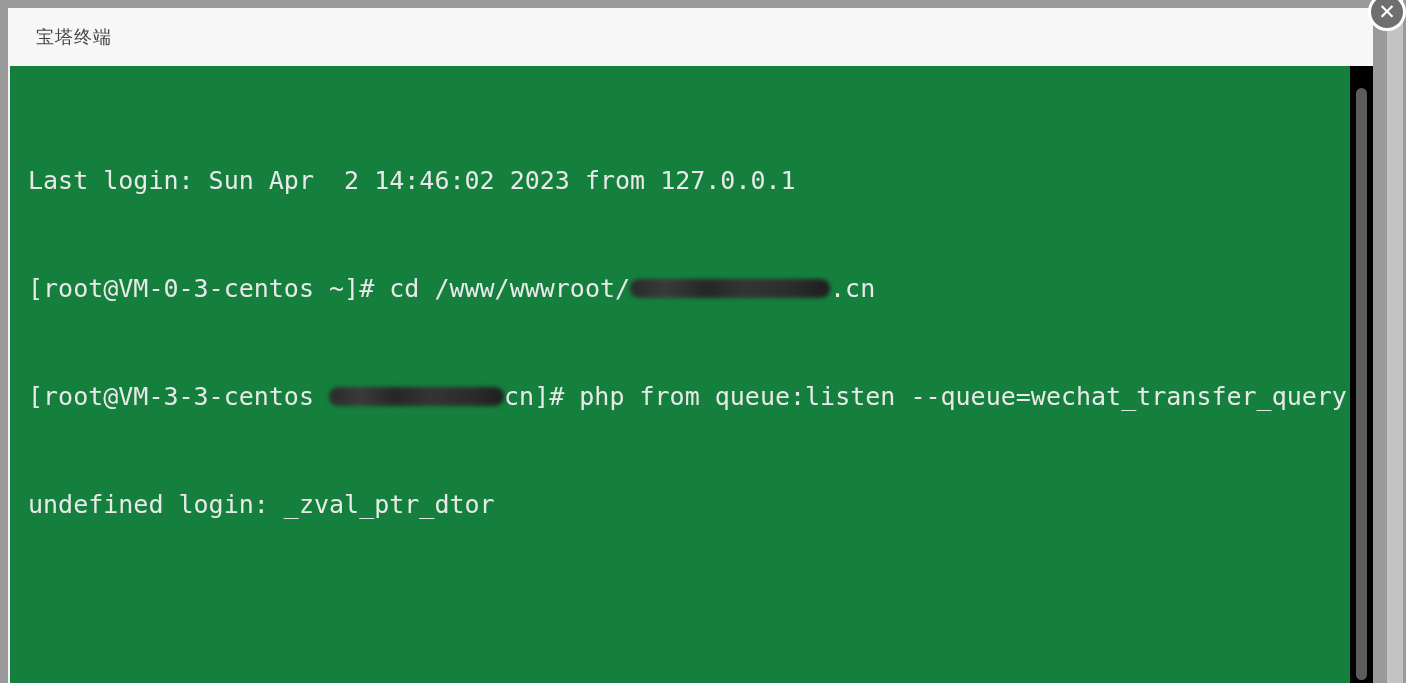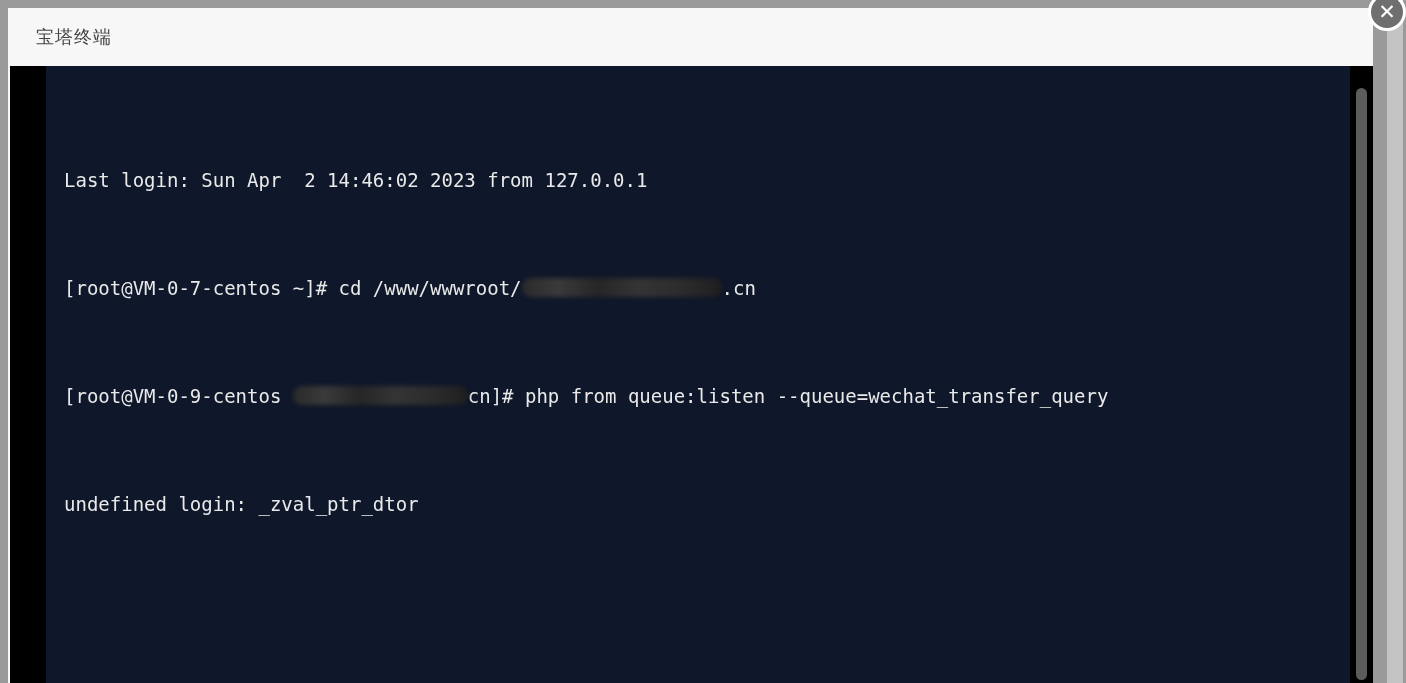--- a/index.html
+++ b/index.html
@@ -130,28 +130,27 @@
     height: 617px;
     background: #000000;
     overflow: hidden;
   }
   .terminal {
     position: absolute;
     top: 0;
     left: 0;
     width: 1340px;
     height: 617px;
-    background: #0f172a;
+    background: #15803d;
     overflow: hidden;
     font-family: "DejaVu Sans Mono", "Liberation Mono", monospace;
-    font-size: 19px;
+    font-size: 25px;
     line-height: 27px;
     color: #e8e8e8;
     white-space: pre;
-    margin-left: 36px;
   }
   .terminal .lines {
     position: absolute;
     top: 20px;
     left: 18px;
     width: 1310px;
   }
   .tline { height: 27px; white-space: pre; }
   .spacer-lg { height: 46px; }
 
@@ -221,23 +220,23 @@
       <div class="title">宝塔终端</div>
     </div>
 
     <div class="terminal-wrap">
 
       <div class="terminal">
         <div class="lines">
 
           <div class="tline c-white">Last login: Sun Apr  2 14:46:02 2023 from 127.0.0.1</div>
 
-          <div class="tline c-white"><span>[root@VM-0-7-centos ~]# cd /www/wwwroot/</span><span class="redact" style="width:200px"></span><span>.cn</span></div>
-
-          <div class="tline c-white"><span>[root@VM-0-9-centos </span><span class="redact" style="width:175px"></span><span>cn]# php from queue:listen --queue=wechat_transfer_query</span></div>
+          <div class="tline c-white"><span>[root@VM-0-3-centos ~]# cd /www/wwwroot/</span><span class="redact" style="width:200px"></span><span>.cn</span></div>
+
+          <div class="tline c-white"><span>[root@VM-3-3-centos </span><span class="redact" style="width:175px"></span><span>cn]# php from queue:listen --queue=wechat_transfer_query</span></div>
 
           <div class="tline c-white">undefined login: _zval_ptr_dtor</div>
 
           <div class="spacer-lg"></div>
 
           
           
 
           
 

